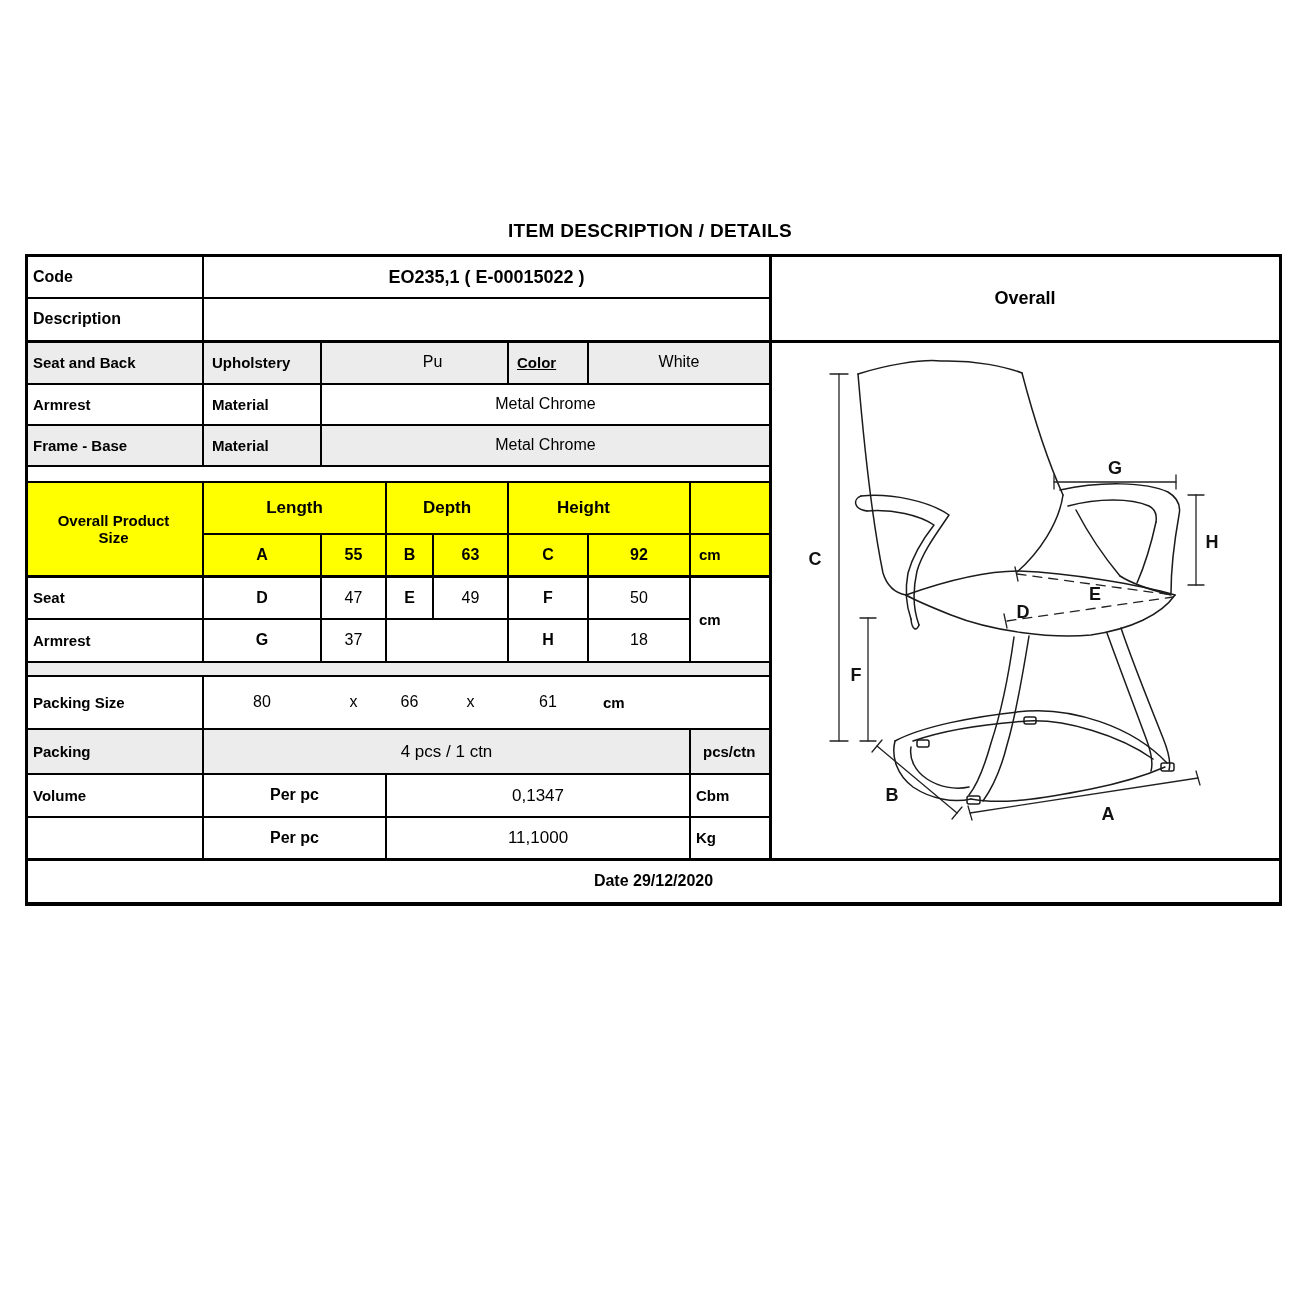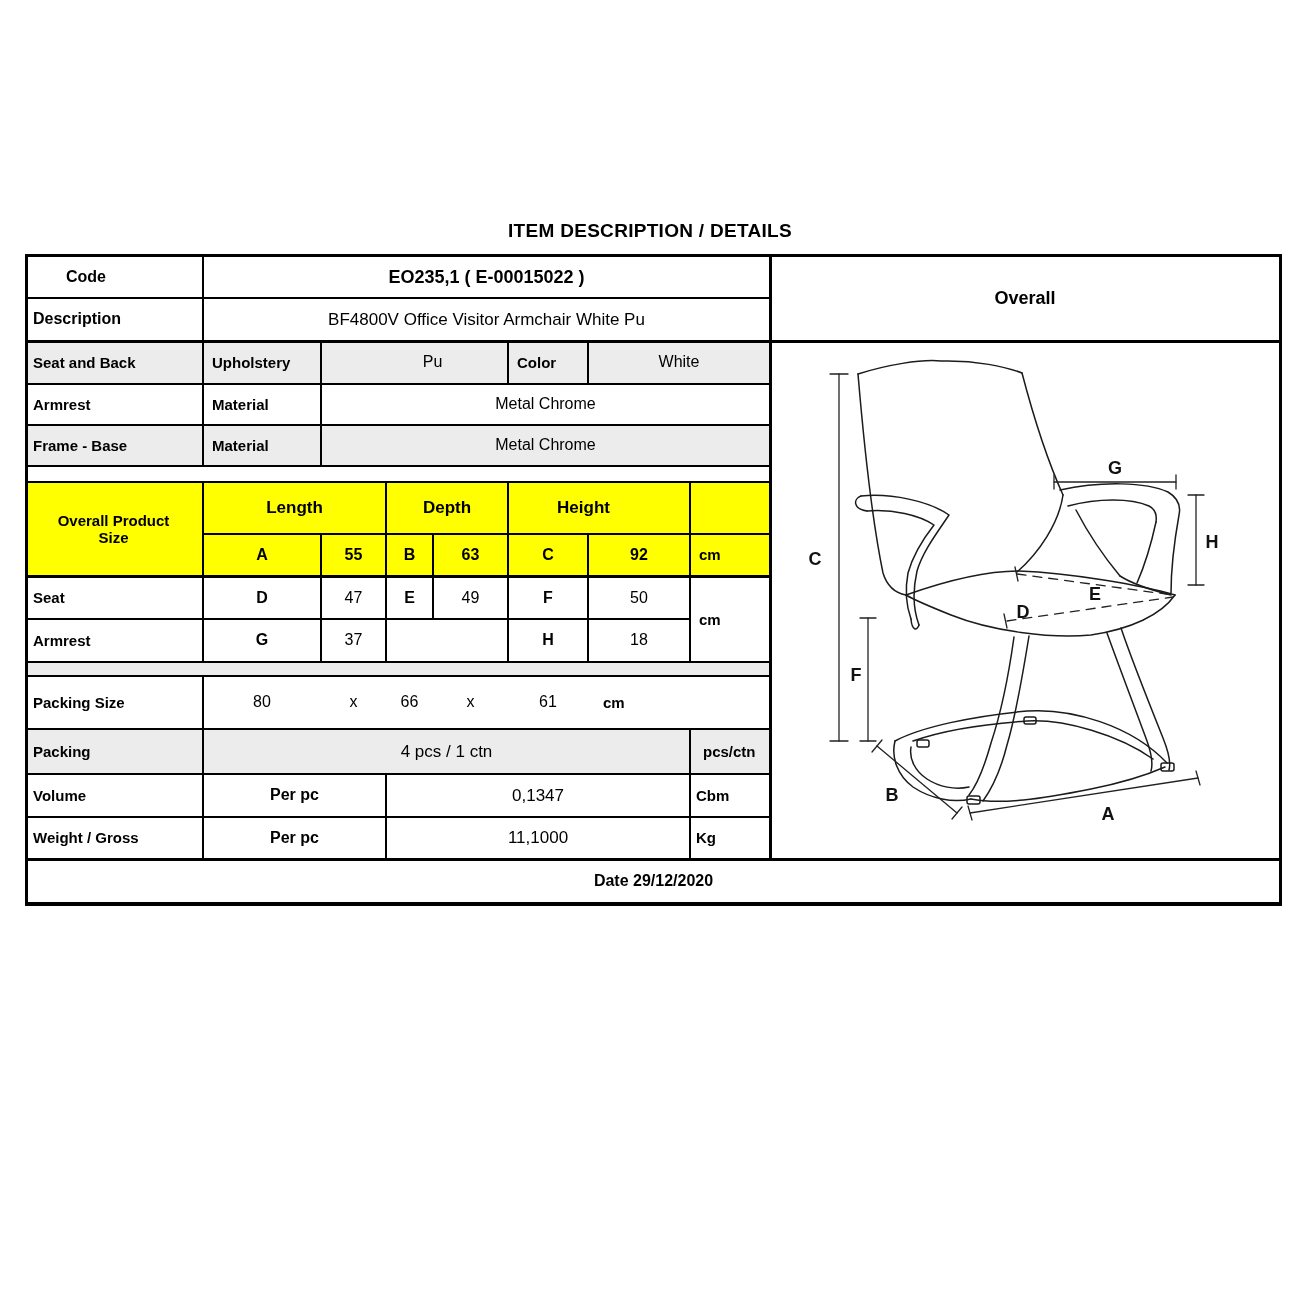--- a/index.html
+++ b/index.html
@@ -58,38 +58,36 @@
   <div class="line" style="left:385px;top:481px;width:2px;height:182px;"></div>
   <div class="line" style="left:385px;top:773px;width:2px;height:87px;"></div>
   <div class="line" style="left:432px;top:533px;width:2px;height:87px;"></div>
   <div class="line" style="left:507px;top:340px;width:2px;height:45px;"></div>
   <div class="line" style="left:507px;top:481px;width:2px;height:182px;"></div>
   <div class="line" style="left:587px;top:340px;width:2px;height:45px;"></div>
   <div class="line" style="left:587px;top:533px;width:2px;height:130px;"></div>
   <div class="line" style="left:689px;top:481px;width:2px;height:182px;"></div>
   <div class="line" style="left:689px;top:728px;width:2px;height:132px;"></div>
 
-  <div class="cell l b f15" style="left:25px;top:257px;width:177px;height:40px;font-size:16px;margin-left:33px;">Code</div>
+  <div class="cell l b f15" style="left:25px;top:257px;width:177px;height:40px;font-size:16px;">Code</div>
   <div class="cell l b f15" style="left:25px;top:299px;width:177px;height:41px;font-size:16px;">Description</div>
   <div class="cell l b f15" style="left:25px;top:342px;width:177px;height:41px;">Seat and Back</div>
   <div class="cell l b f15" style="left:25px;top:385px;width:177px;height:39px;">Armrest</div>
   <div class="cell l b f15" style="left:25px;top:426px;width:177px;height:39px;">Frame - Base</div>
   <div class="cell l b f15" style="left:25px;top:578px;width:177px;height:40px;">Seat</div>
   <div class="cell l b f15" style="left:25px;top:620px;width:177px;height:41px;">Armrest</div>
   <div class="cell l b f15" style="left:25px;top:677px;width:177px;height:51px;">Packing Size</div>
   <div class="cell l b f15" style="left:25px;top:775px;width:177px;height:41px;">Volume</div>
   <div class="cell l b f15" style="left:25px;top:730px;width:177px;height:43px;">Packing</div>
-  <div class="cell l b f15" style="left:25px;top:818px;width:177px;height:40px;">Weight / Gross</div>
 
   <div class="cell c b f18" style="left:204px;top:257px;width:565px;height:40px;">EO235,1 ( E-00015022 )</div>
-  <div class="cell c" style="left:204px;top:299px;width:565px;height:41px;font-size:17px;">BF4800V Office Visitor Armchair White Pu</div>
 
   <div class="cell l b f15" style="left:204px;top:342px;width:116px;height:41px;">Upholstery</div>
   <div class="cell c" style="left:322px;top:342px;width:185px;height:41px;padding-left:36px;">Pu</div>
-  <div class="cell l b f15" style="left:509px;top:342px;width:78px;height:41px;">Color</div>
+  <div class="cell l b f15" style="left:509px;top:342px;width:78px;height:41px;text-decoration:underline;">Color</div>
   <div class="cell c" style="left:589px;top:342px;width:180px;height:41px;">White</div>
 
   <div class="cell l b f15" style="left:204px;top:385px;width:116px;height:39px;">Material</div>
   <div class="cell c" style="left:322px;top:385px;width:447px;height:39px;">Metal Chrome</div>
 
   <div class="cell l b f15" style="left:204px;top:426px;width:116px;height:39px;">Material</div>
   <div class="cell c" style="left:322px;top:426px;width:447px;height:39px;">Metal Chrome</div>
 
   <div class="cell c b" style="left:204px;top:483px;width:181px;height:50px;font-size:17px;">Length</div>
   <div class="cell c b f15" style="left:25px;top:483px;width:177px;height:92px;">

